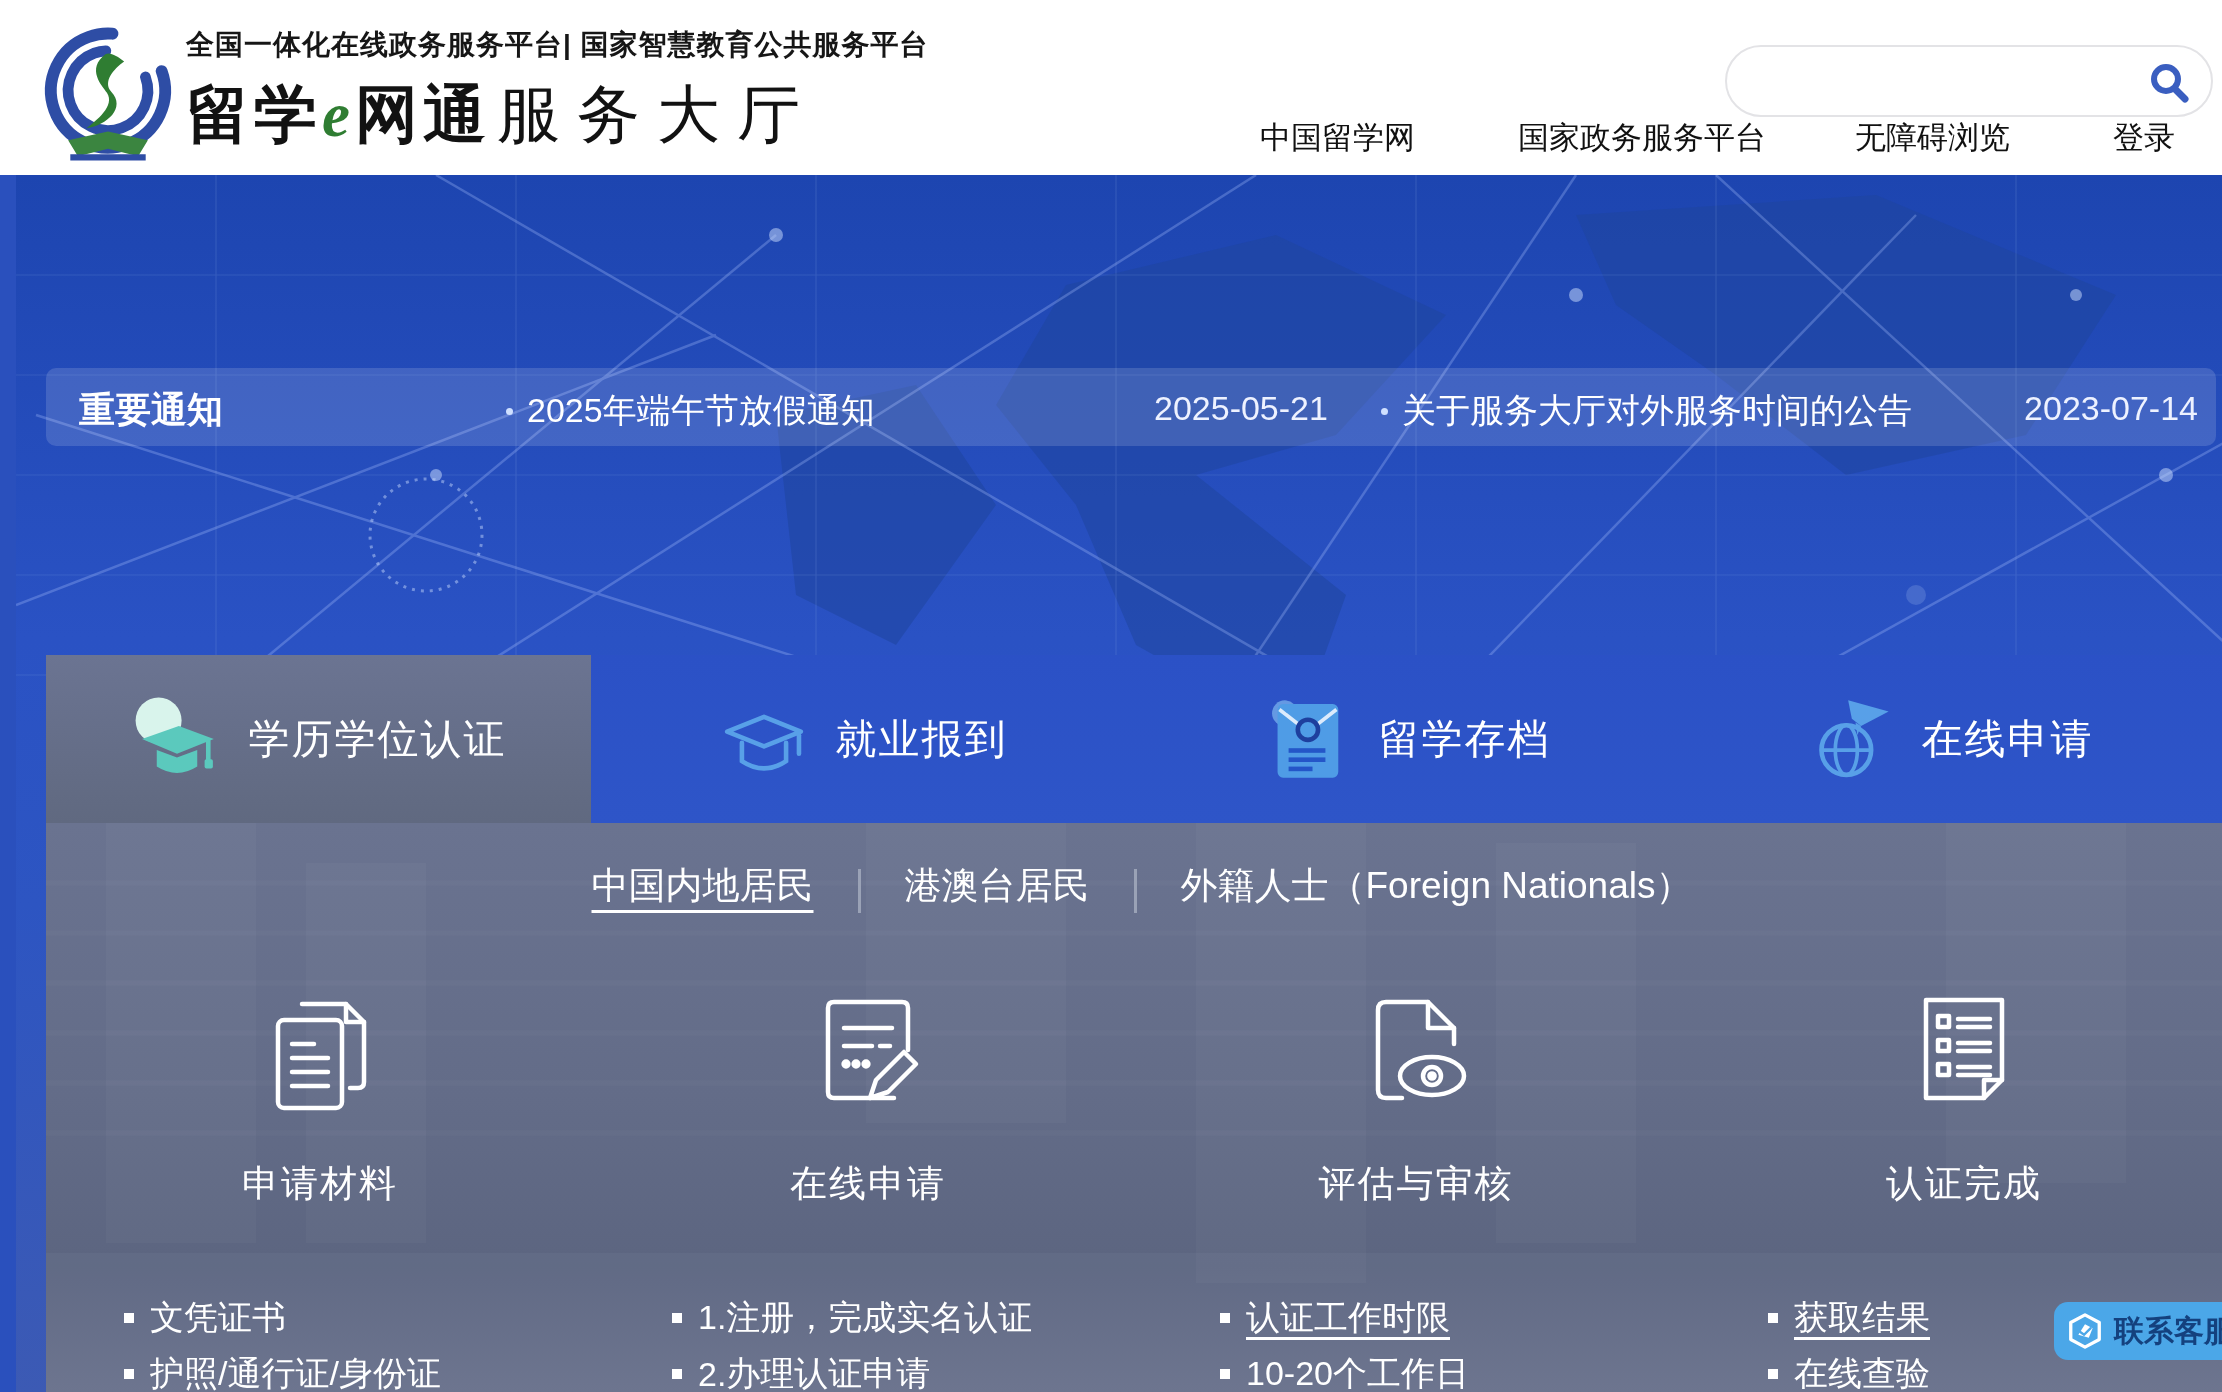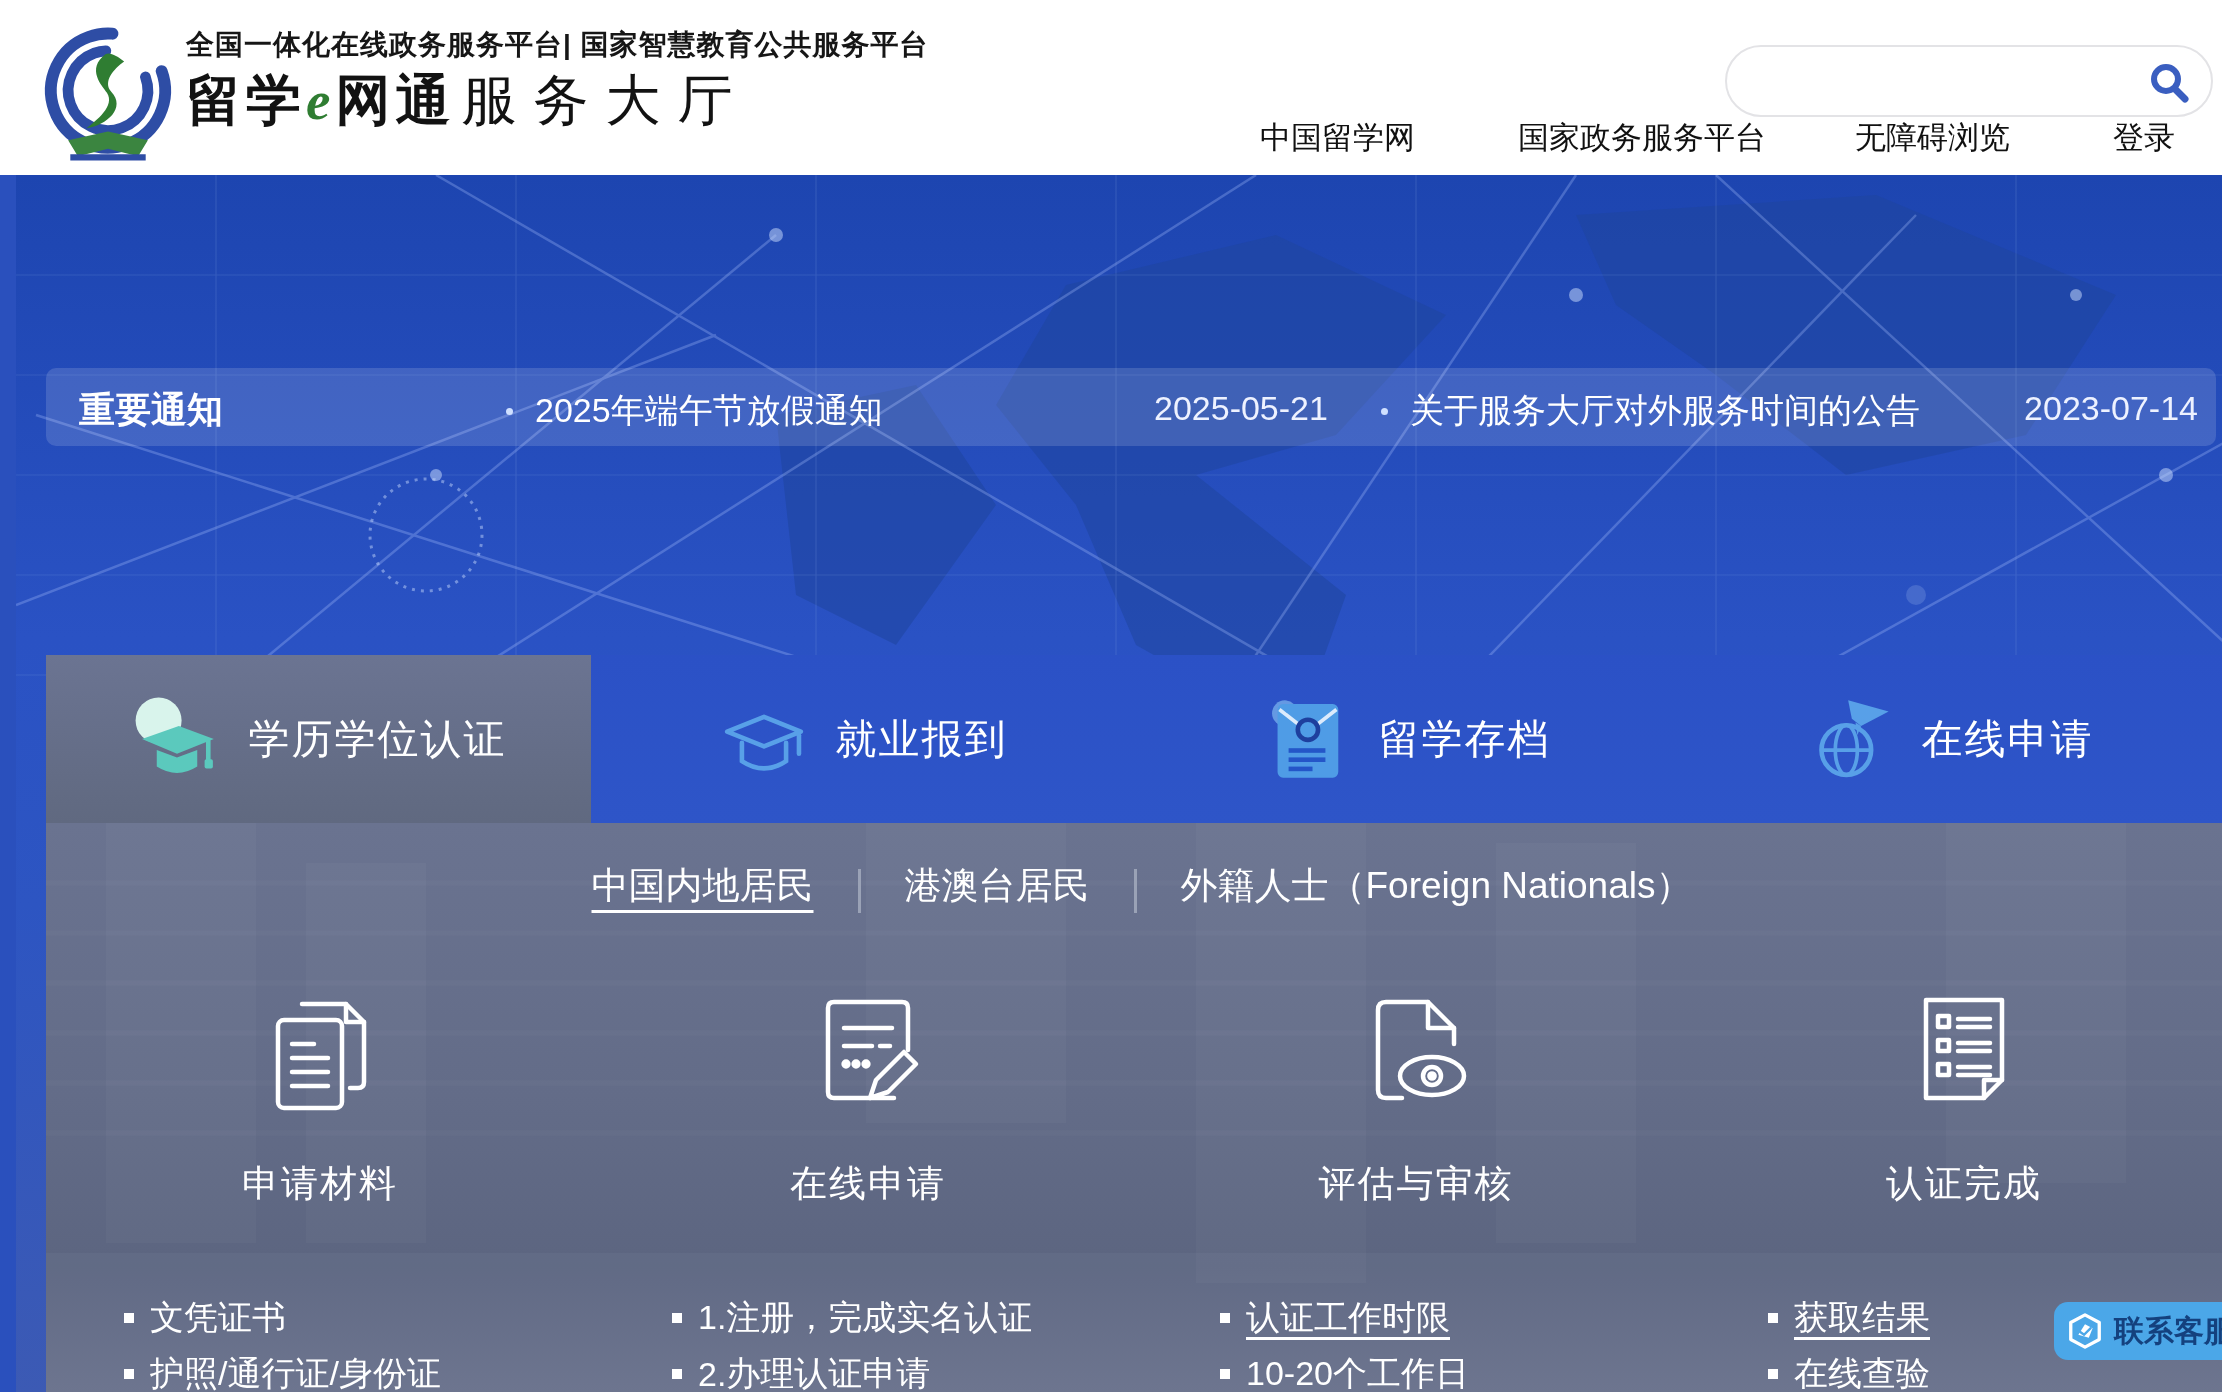--- a/index.html
+++ b/index.html
@@ -4,41 +4,41 @@
 <style>
   html,body{margin:0;padding:0;}
   body{font-family:"Liberation Sans","DejaVu Sans",sans-serif; background:#1c44ae;}
   .page{position:relative;width:2222px;height:1392px;overflow:hidden;background:#2a50bd;}
 
   
   .header{position:absolute;top:0;left:0;width:2222px;height:175px;background:#ffffff;}
   .logo{position:absolute;left:38px;top:22px;width:140px;height:148px;}
   .brand{position:absolute;left:186px;top:26px;}
   .platform-line{font-size:28px;font-weight:700;color:#161616;letter-spacing:1px;white-space:nowrap;}
-  .site-title{font-size:55px;font-weight:700;color:#121212;white-space:nowrap;letter-spacing:5px;}
+  .site-title{margin-top:8px;font-size:63px;font-weight:700;color:#121212;white-space:nowrap;letter-spacing:5px;}
   .site-title .e{color:#2f7d32;font-style:italic;font-family:"Liberation Serif","DejaVu Serif",serif;font-weight:700;}
   .site-title .suffix{font-weight:500;letter-spacing:17px;margin-left:6px;}
   .search{position:absolute;left:1725px;top:45px;width:488px;height:72px;border:2px solid #e3e3e6;border-radius:38px;background:#fff;box-sizing:border-box;}
   .search input{position:absolute;left:28px;top:6px;width:390px;height:54px;border:none;outline:none;font-size:28px;background:transparent;}
   .search .mag{position:absolute;right:20px;top:14px;width:44px;height:44px;cursor:pointer;}
   .topnav{position:absolute;top:138px;left:1255px;width:950px;display:flex;align-items:center;}
   .topnav a{color:#111;font-size:31px;text-decoration:none;white-space:nowrap;}
   .nav-1{position:absolute;left:5px;}  .nav-2{position:absolute;left:263px;}
   .nav-3{position:absolute;left:600px;} .nav-4{position:absolute;left:858px;}
 
   
   .stage{position:absolute;top:175px;left:16px;width:2222px;height:1217px;
          background:linear-gradient(180deg,#1d45b0 0%,#2a52c4 38%,#2d55c2 60%,#3c5ab4 100%);}
   .heroart{position:absolute;top:0;left:0;width:2222px;height:660px;}
 
   
   .notice{position:absolute;left:30px;top:193px;width:2170px;height:78px;border-radius:10px;
           background:rgba(255,255,255,0.14);color:#fff;}
   .notice .n-title{position:absolute;left:33px;top:18px;font-size:36px;font-weight:600;}
-  .n-item{position:absolute;top:20px;font-size:34px;display:flex;align-items:center;cursor:pointer;gap:8px;}
+  .n-item{position:absolute;top:20px;font-size:34px;display:flex;align-items:center;cursor:pointer;}
   .n-item .dot{width:7px;height:7px;border-radius:50%;background:#cfe0ff;margin-right:14px;flex:0 0 auto;}
   .n-date{position:absolute;top:21px;font-size:34px;color:#eef2ff;}
   .n-i1{left:460px;} .n-d1{left:1108px;} .n-i2{left:1335px;} .n-d2{right:18px;}
 
   
   .tabstrip{position:absolute;left:0;top:480px;width:2222px;height:168px;display:flex;}
   .tab-spacer{width:30px;}
   .tab{display:flex;align-items:center;justify-content:center;cursor:pointer;}
   .tab-active{width:545px;background:linear-gradient(180deg,#6b7492 0%,#606980 100%);align-items:center;}
   .tabs-rest{flex:1;display:flex;background:linear-gradient(180deg,#2b51c6 0%,#2e55c8 100%);}

